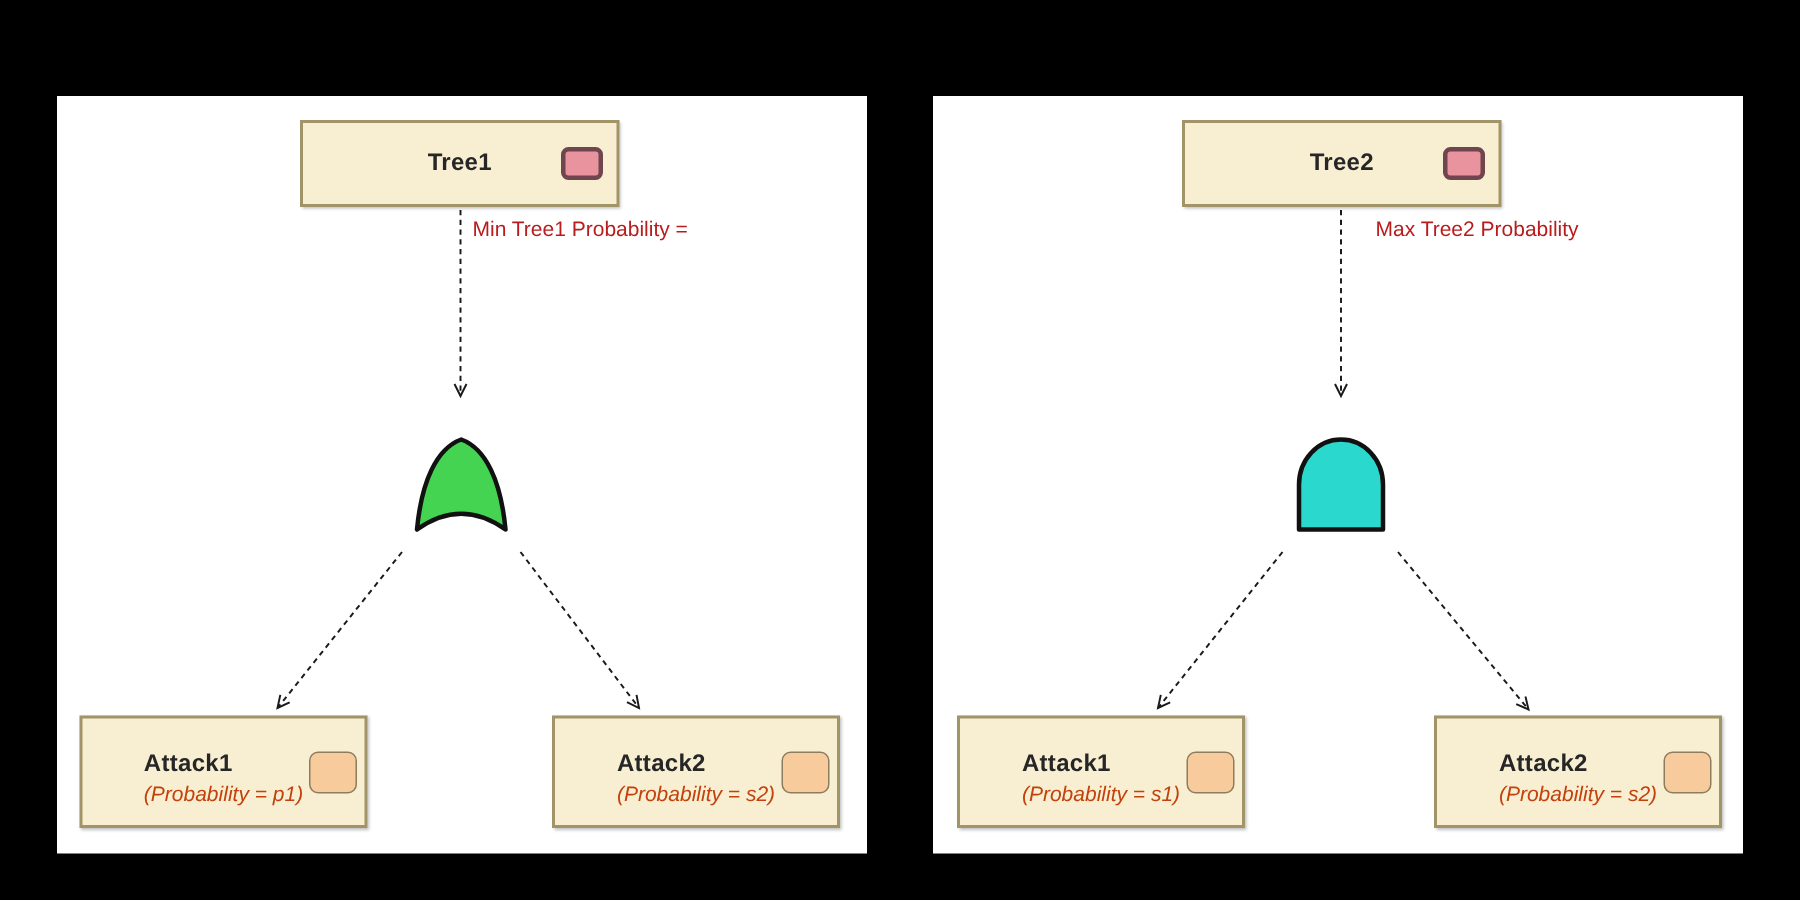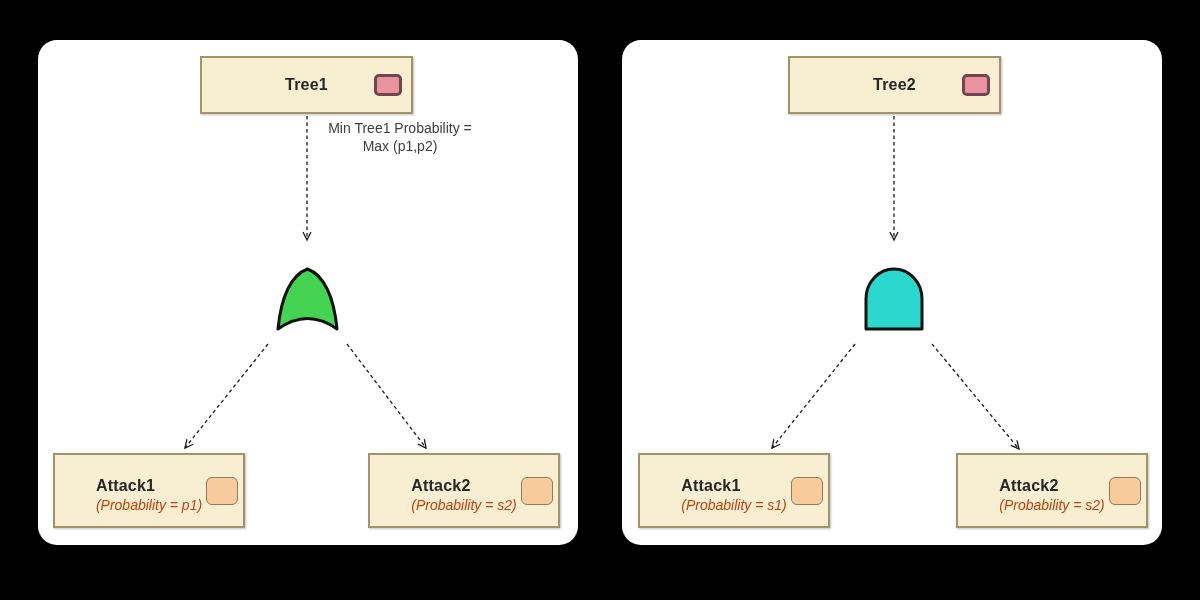--- a/index.html
+++ b/index.html
@@ -1,21 +1,21 @@
 <!DOCTYPE html>
 <html><head>
 <meta charset="utf-8">
 <style>
   html,body{margin:0;padding:0;background:#000;}
   .stage{
     position:relative;width:1200px;height:600px;background:#000;
     font-family:"Liberation Sans", sans-serif;overflow:hidden;
   }
   .panel{
-    position:absolute;top:40px;width:540px;height:505px;background:#ffffff;border-radius:19px;
+    position:absolute;top:64px;width:540px;height:505px;background:#ffffff;
   }
   .panel-left{left:38px;}
   .panel-right{left:622px;}
   .edges{position:absolute;left:0;top:0;width:540px;height:505px;}
   .edge{fill:none;stroke:#1a1a1a;stroke-width:1.3;stroke-dasharray:3.5 3;}
   .gate{stroke:#111;stroke-width:3;stroke-linejoin:round;}
   .node{
     position:absolute;background:#F8EFD3;border:2px solid #A09468;
     box-sizing:border-box;display:flex;align-items:center;justify-content:center;
     box-shadow:1px 1px 2px rgba(0,0,0,0.25);
@@ -36,22 +36,22 @@
   }
   .badge-pink{
     right:9px;width:28px;height:22px;border-radius:5px;
     background:#E8939D;border:3px solid #6F464D;box-sizing:border-box;
   }
   .badge-orange{
     right:5px;width:32px;height:28px;border-radius:6px;
     background:#F8CB9C;border:1.5px solid #8C7D60;box-sizing:border-box;
   }
   .annotation{
-    position:absolute;color:#404040;font-size:14px;line-height:18px;
-    text-align:center;white-space:nowrap;
+    position:absolute;color:#b91c1c;font-size:14px;line-height:18px;
+    text-align:left;white-space:nowrap;
   }
   .annotation-left{left:277px;top:79px;width:170px;}
   .annotation-right{left:295px;top:79px;width:164px;}
 </style>
 </head>
 <body>
 
 <div class="stage">
 
   <div class="panel panel-left">
@@ -67,21 +67,20 @@
       <path class="gate" d="M240,289 C243,257 253,235 269.5,229 C286,235 296,257 299,289 Q269.5,268 240,289 Z" fill="#45D352"></path>
     </svg>
 
     <div class="node tree-node" style="left:162px;top:16px;">
       <span class="node-label">Tree1</span>
       <span class="badge badge-pink"></span>
     </div>
 
     <div class="annotation annotation-left">
       <div>Min Tree1 Probability =</div>
-      <div>Max (p1,p2)</div>
     </div>
 
     <div class="node leaf-node" style="left:15px;top:413px;">
       <div class="leaf-text">
         <span class="node-label">Attack1</span>
         <span class="node-sublabel">(Probability = p1)</span>
       </div>
       <span class="badge badge-orange"></span>
     </div>
 
@@ -106,20 +105,21 @@
       <path class="edge" d="M310,304 L397,409" marker-end="url(#arrow-1)"></path>
       <path class="gate" d="M244,289 L244,259 A28,30 0 0 1 300,259 L300,289 Z" fill="#2BD8CD"></path>
     </svg>
 
     <div class="node tree-node" style="left:166px;top:16px;">
       <span class="node-label">Tree2</span>
       <span class="badge badge-pink"></span>
     </div>
 
     <div class="annotation annotation-right">
+      <div>Max Tree2 Probability</div>
     </div>
 
     <div class="node leaf-node" style="left:16px;top:413px;">
       <div class="leaf-text">
         <span class="node-label">Attack1</span>
         <span class="node-sublabel">(Probability = s1)</span>
       </div>
       <span class="badge badge-orange"></span>
     </div>
 

